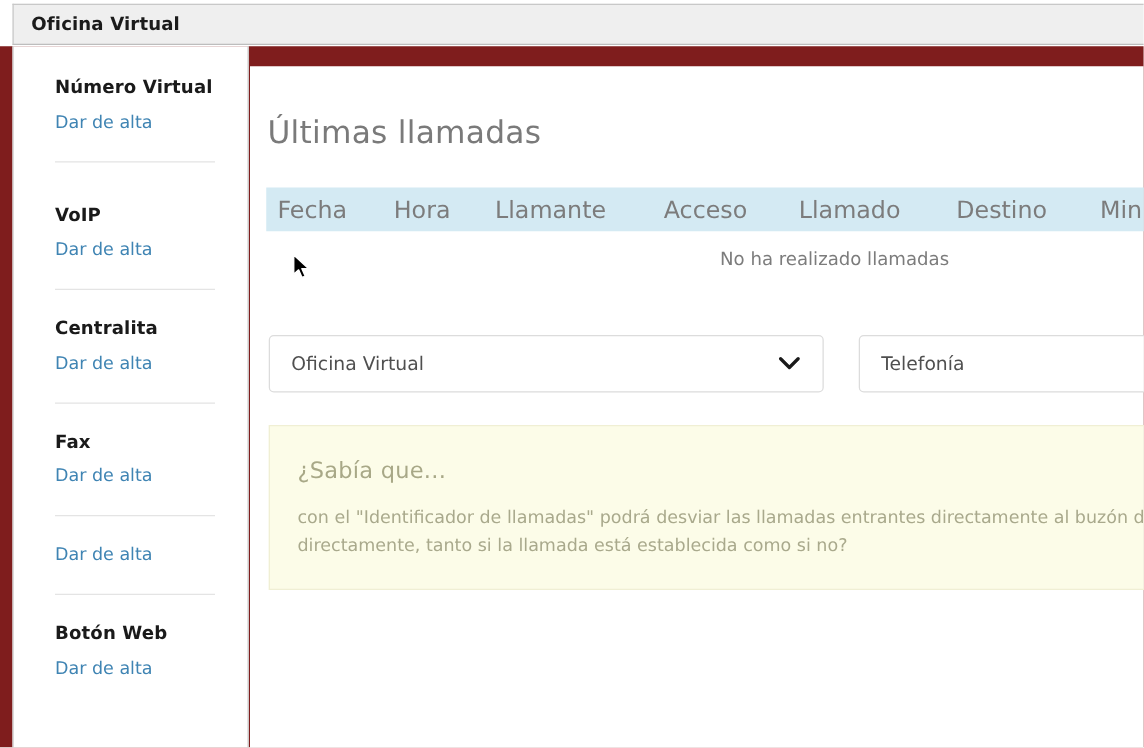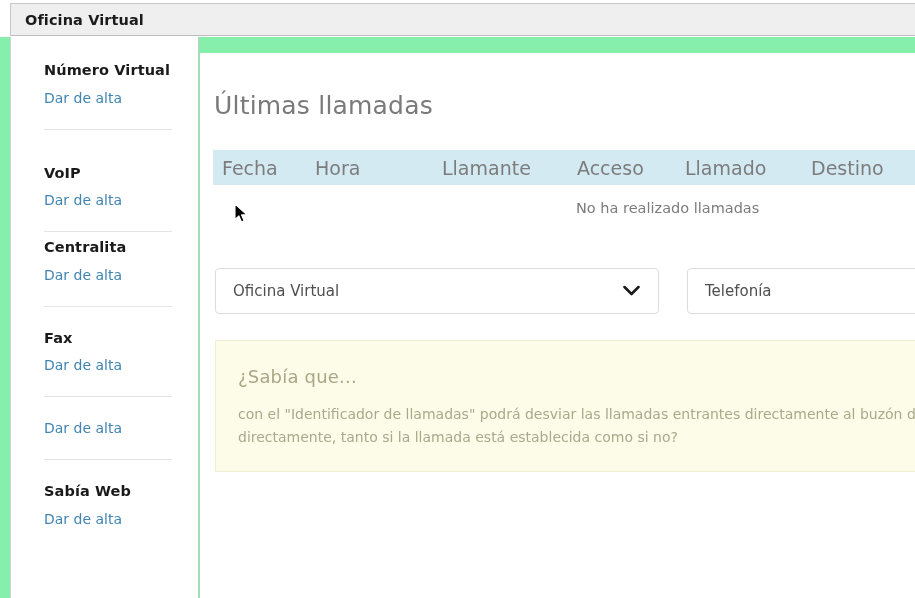--- a/index.html
+++ b/index.html
@@ -38,21 +38,21 @@
     letter-spacing: 0.1px;
   }
 
   
   .page {
     position: absolute;
     left: 0;
     top: 37px;
     width: 915px;
     height: 561px;
-    background: #86efac;
+    background: #7f1d1d;
   }
 
   
   .sidebar {
     position: absolute;
     left: 10px;
     top: 0;
     width: 189px;
     height: 561px;
     background: #ffffff;
@@ -119,21 +119,21 @@
     height: 35px;
     align-items: center;
   }
   .calls-head div {
     font-size: 19px;
     color: #7c7c7c;
     white-space: nowrap;
   }
   .col-0 { width: 93px; padding-left: 9px; }
   .col-1 { width: 81px; }
-  .col-2 { width: 135px; margin-left: 46px; }
+  .col-2 { width: 135px; }
   .col-3 { width: 108px; }
   .col-4 { width: 126px; }
   .col-5 { width: 115px; }
   .col-6 { width: 120px; }
 
   .calls-empty {
     height: 46px;
     display: flex;
     align-items: center;
     justify-content: flex-start;
@@ -238,39 +238,39 @@
       <a class="side-item-link">Dar de alta</a>
     </div>
     <div class="side-divider"></div>
 
     <div class="side-item" style="margin-top:36px">
       <div class="side-item-title">VoIP</div>
       <a class="side-item-link">Dar de alta</a>
     </div>
     <div class="side-divider"></div>
 
-    <div class="side-item" style="margin-top:8px">
+    <div class="side-item" style="margin-top:24px">
       <div class="side-item-title">Centralita</div>
       <a class="side-item-link">Dar de alta</a>
     </div>
     <div class="side-divider"></div>
 
     <div class="side-item" style="margin-top:24px">
       <div class="side-item-title">Fax</div>
       <a class="side-item-link">Dar de alta</a>
     </div>
     <div class="side-divider"></div>
 
     <div class="side-item" style="margin-top:24px">
       <a class="side-item-link">Dar de alta</a>
     </div>
     <div class="side-divider"></div>
 
     <div class="side-item" style="margin-top:24px">
-      <div class="side-item-title">Sabía Web</div>
+      <div class="side-item-title">Botón Web</div>
       <a class="side-item-link">Dar de alta</a>
     </div>
 
   </aside>
 
   <main class="main">
 
     <h1 class="main-title">Últimas llamadas</h1>
 
     <div class="calls-table">

